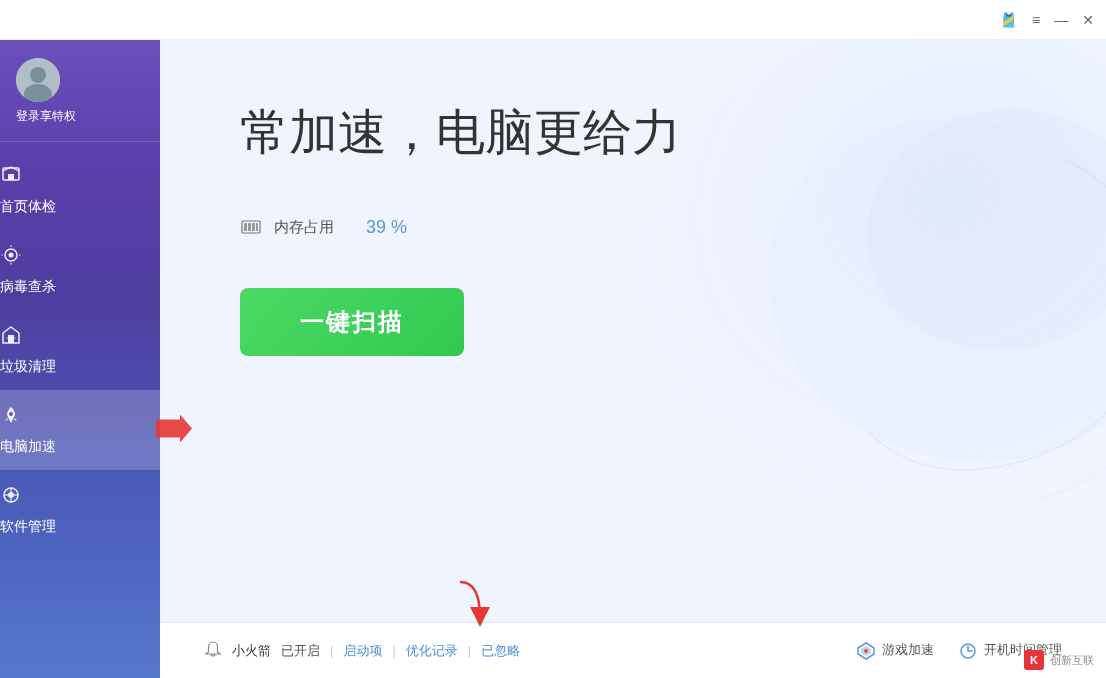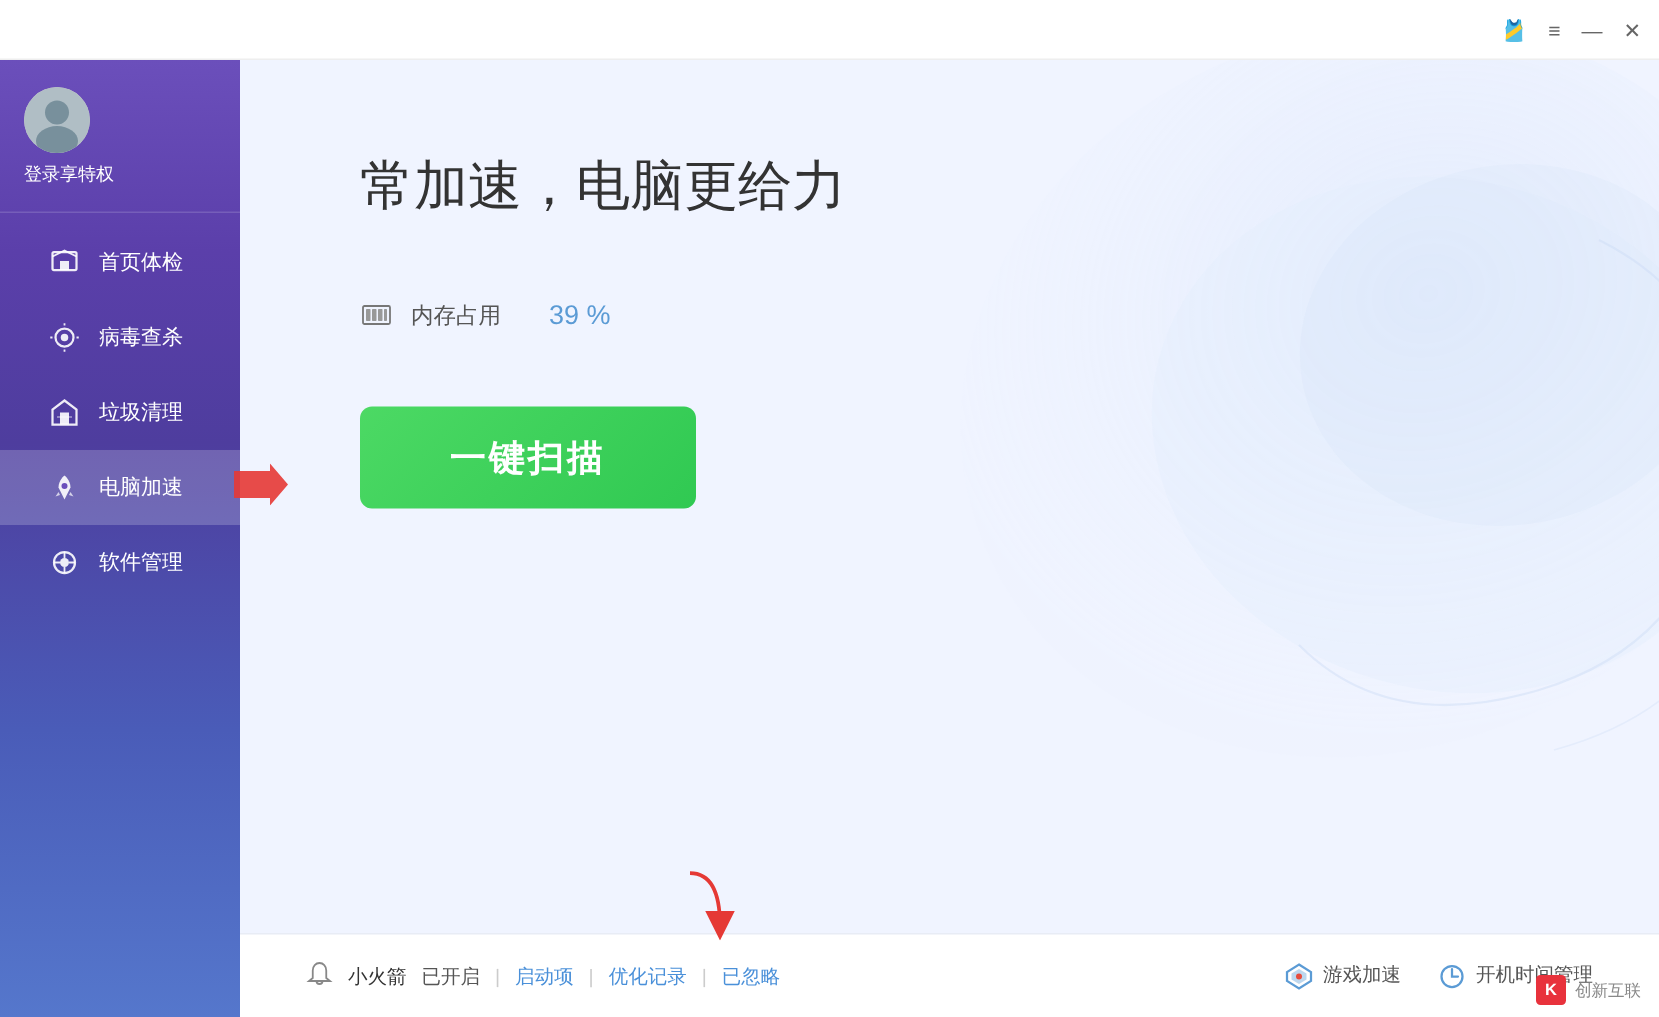--- a/index.html
+++ b/index.html
@@ -80,27 +80,27 @@
 
     .sidebar-nav {
       display: flex;
       flex-direction: column;
       padding-top: 8px;
       flex: 1;
     }
 
     .sidebar-item {
       display: flex;
-      align-items: center;
-      padding: 14px 32px;
+      padding: 14px 0;
       color: rgba(255,255,255,0.9);
       cursor: pointer;
       font-size: 15px;
       position: relative;
       gap: 12px;
+      flex-direction: column;
     }
     .sidebar-item.active {
       background: rgba(255,255,255,0.2);
     }
     .sidebar-item-icon {
       width: 22px;
       height: 22px;
       display: flex;
       align-items: center;
       justify-content: center;
@@ -134,21 +134,21 @@
 
     
     .main-content {
       flex: 1;
       padding: 60px 80px 40px 80px;
       position: relative;
       z-index: 1;
     }
 
     .main-title {
-      font-size: 36px;
+      font-size: 49px;
       font-weight: 300;
       color: #333;
       margin-bottom: 50px;
     }
 
     .stats-row {
       display: flex;
       flex-direction: column;
       gap: 34px;
       margin-bottom: 40px;

